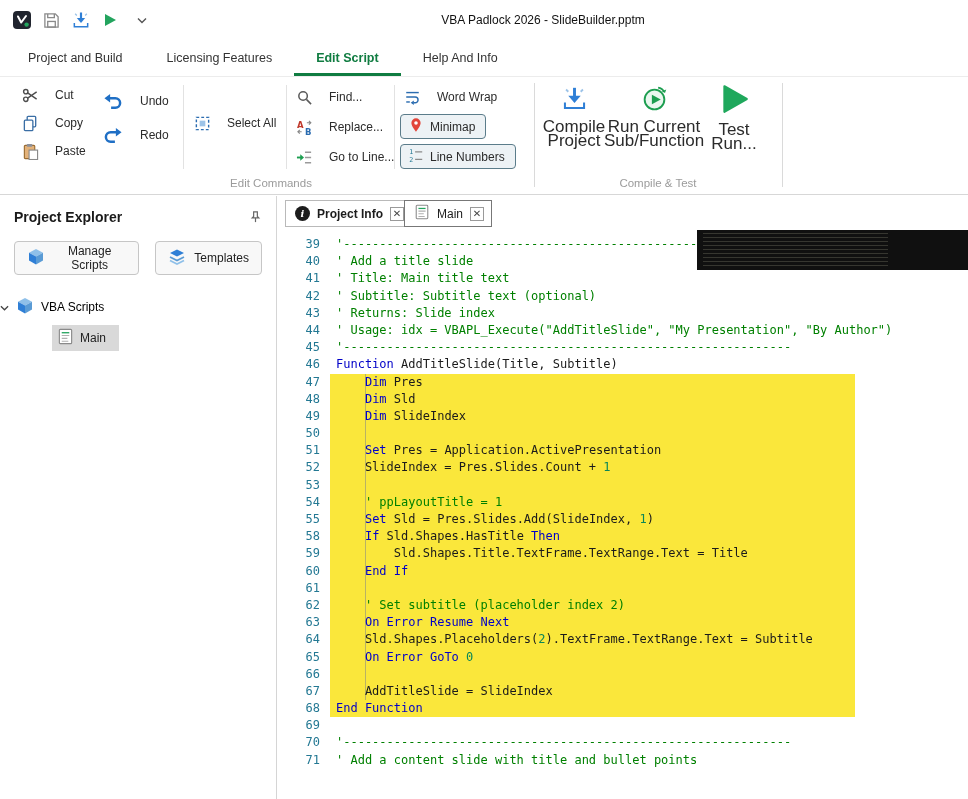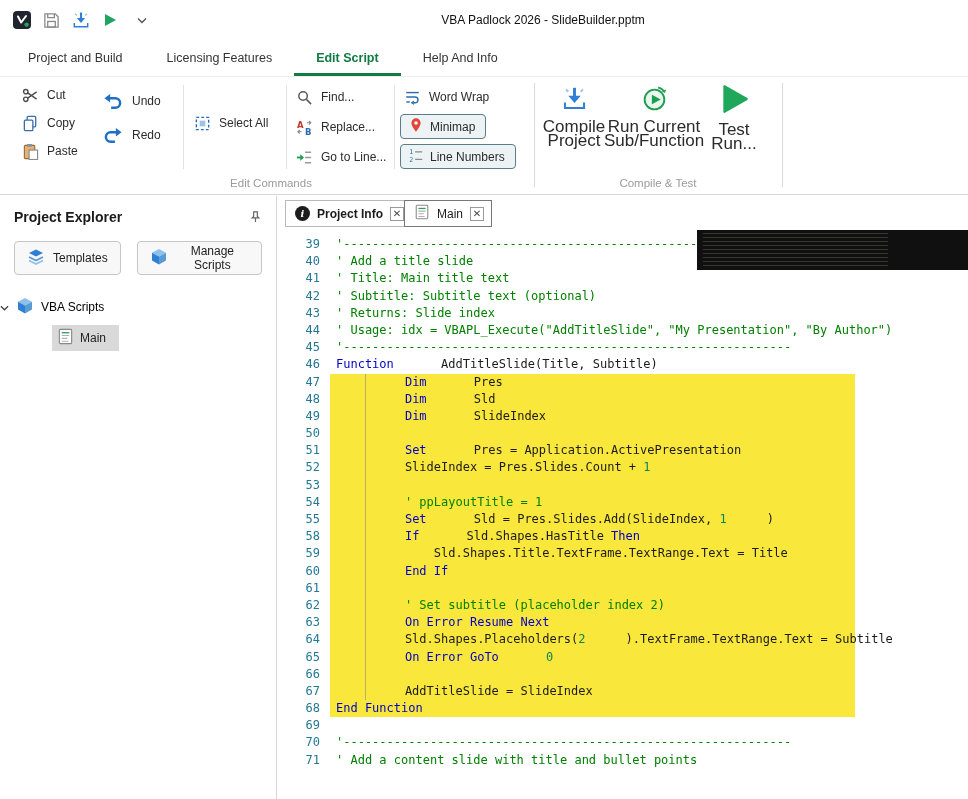--- a/index.html
+++ b/index.html
@@ -23,21 +23,21 @@
   .tb-icon svg{display:block;}
   .tb-title{flex:1;text-align:center;font-size:12px;color:#111;padding-right:40px;}
 
   
   .tabbar{height:37px;display:flex;align-items:stretch;padding-left:6px;border-bottom:1px solid #ececec;background:#fff;}
   .rtab{display:flex;align-items:center;padding:0 22px;font-size:12.5px;color:#333;background:none;border:none;}
   .rtab.active{color:var(--accent-green);font-weight:700;box-shadow:inset 0 -3px 0 var(--accent-green);}
 
   
   .ribbon{position:relative;height:118px;background:#fff;border-bottom:1px solid #d7d7d7;}
-  .rb-item{position:absolute;display:flex;align-items:center;gap:8px;font-size:12px;color:#2b2b2b;height:24px;background:none;border:none;white-space:nowrap;}
+  .rb-item{position:absolute;display:flex;align-items:center;gap:16px;font-size:12px;color:#2b2b2b;height:24px;background:none;border:none;white-space:nowrap;}
   .rb-item svg{display:block;}
   .rb-toggle{position:absolute;display:inline-flex;align-items:center;gap:6px;height:25px;padding:0 10px 0 7px;
              border:1px solid #5b7c8a;border-radius:4px;background:#edf2f5;font-size:12px;color:#2b2b2b;white-space:nowrap;}
   .rb-big{position:absolute;display:flex;flex-direction:column;align-items:center;gap:6px;text-align:center;
           font-size:17px;color:#2b2b2b;background:none;border:none;line-height:14px;}
   .rb-sep{position:absolute;top:8px;width:1px;height:84px;background:#e2e2e2;}
   .rb-sep.tall{top:6px;height:104px;background:#dadada;}
   .rb-glabel{position:absolute;top:100px;font-size:11.5px;color:#9b9b9b;text-align:center;}
 
   
@@ -77,21 +77,21 @@
   .crow{display:flex;height:17.2px;white-space:pre;}
   .ln{flex:0 0 43px;text-align:right;color:var(--line-number-teal);}
   .codecol{flex:1;margin-left:10px;padding-left:6px;color:#1b1b1b;}
   .crow.hl .codecol{background:linear-gradient(var(--highlight-yellow),var(--highlight-yellow)) 0 0/525px 100% no-repeat;}
   .crow.g .codecol{background:linear-gradient(#bdbdbd,#bdbdbd) 35px 0/1px 100% no-repeat;}
   .crow.g.hl .codecol{background:linear-gradient(#b9b264,#b9b264) 35px 0/1px 100% no-repeat,
                       linear-gradient(var(--highlight-yellow),var(--highlight-yellow)) 0 0/525px 100% no-repeat;}
   .tk-c{color:var(--comment-green);}
   .tk-k{color:var(--keyword-blue);}
   .tk-n{color:var(--number-green);}
-  .tk-t{color:#1b1b1b;margin-left:40px;}
+  .tk-t{color:#1b1b1b;}
 </style>
 </head>
 <body>
 
 <div class="app">
 
   <header class="titlebar">
     <span class="tb-icon">
       <svg width="20" height="20" viewBox="0 0 20 20">
           <rect x="1" y="1" width="18" height="18" rx="4" fill="#20242e"></rect>
@@ -301,33 +301,33 @@
         <button class="pin-btn">
           <svg width="13" height="14" viewBox="0 0 14 14" fill="none" stroke="#666" stroke-width="1.3">
               <path d="M5 1.5h4v5l1.5 1.5h-7L5 6.5z" fill="#fff"></path>
               <path d="M7 8v4.5"></path>
             </svg>
         </button>
       </div>
       <div class="sb-buttons">
         <button class="sb-btn">
           <span><svg width="18" height="18" viewBox="0 0 18 18">
+                <path d="M9 1L16 4.8L9 8.6L2 4.8z" fill="#8fc0e9"></path>
+                <path d="M2 4.8L9 8.6V16.4L2 12.6z" fill="#2f7fd6"></path>
+                <path d="M16 4.8L9 8.6V16.4L16 12.6z" fill="#5a9bd5"></path>
+              </svg></span>
+          <span>Manage Scripts</span>
+        </button>
+        <button class="sb-btn">
+          <span><svg width="18" height="18" viewBox="0 0 18 18">
                 <path d="M9 1.5L16 5L9 8.5L2 5z" fill="#2f7fd6"></path>
                 <path d="M2 9L9 12.5L16 9" stroke="#5a9bd5" stroke-width="1.8" fill="none"></path>
                 <path d="M2 12.5L9 16L16 12.5" stroke="#8fc0e9" stroke-width="1.8" fill="none"></path>
               </svg></span>
           <span>Templates</span>
-        </button>
-        <button class="sb-btn">
-          <span><svg width="18" height="18" viewBox="0 0 18 18">
-                <path d="M9 1L16 4.8L9 8.6L2 4.8z" fill="#8fc0e9"></path>
-                <path d="M2 4.8L9 8.6V16.4L2 12.6z" fill="#2f7fd6"></path>
-                <path d="M16 4.8L9 8.6V16.4L16 12.6z" fill="#5a9bd5"></path>
-              </svg></span>
-          <span>Manage Scripts</span>
         </button>
       </div>
       <div class="tree">
         <button class="tree-root">
           <span><svg width="9" height="6" viewBox="0 0 10 6">
                 <path d="M1 1L5 5L9 1" stroke="#444" stroke-width="1.4" fill="none"></path>
               </svg></span>
           <span><svg width="18" height="18" viewBox="0 0 18 18">
                 <path d="M9 1L16 4.8L9 8.6L2 4.8z" fill="#8fc0e9"></path>
                 <path d="M2 4.8L9 8.6V16.4L2 12.6z" fill="#2f7fd6"></path>

